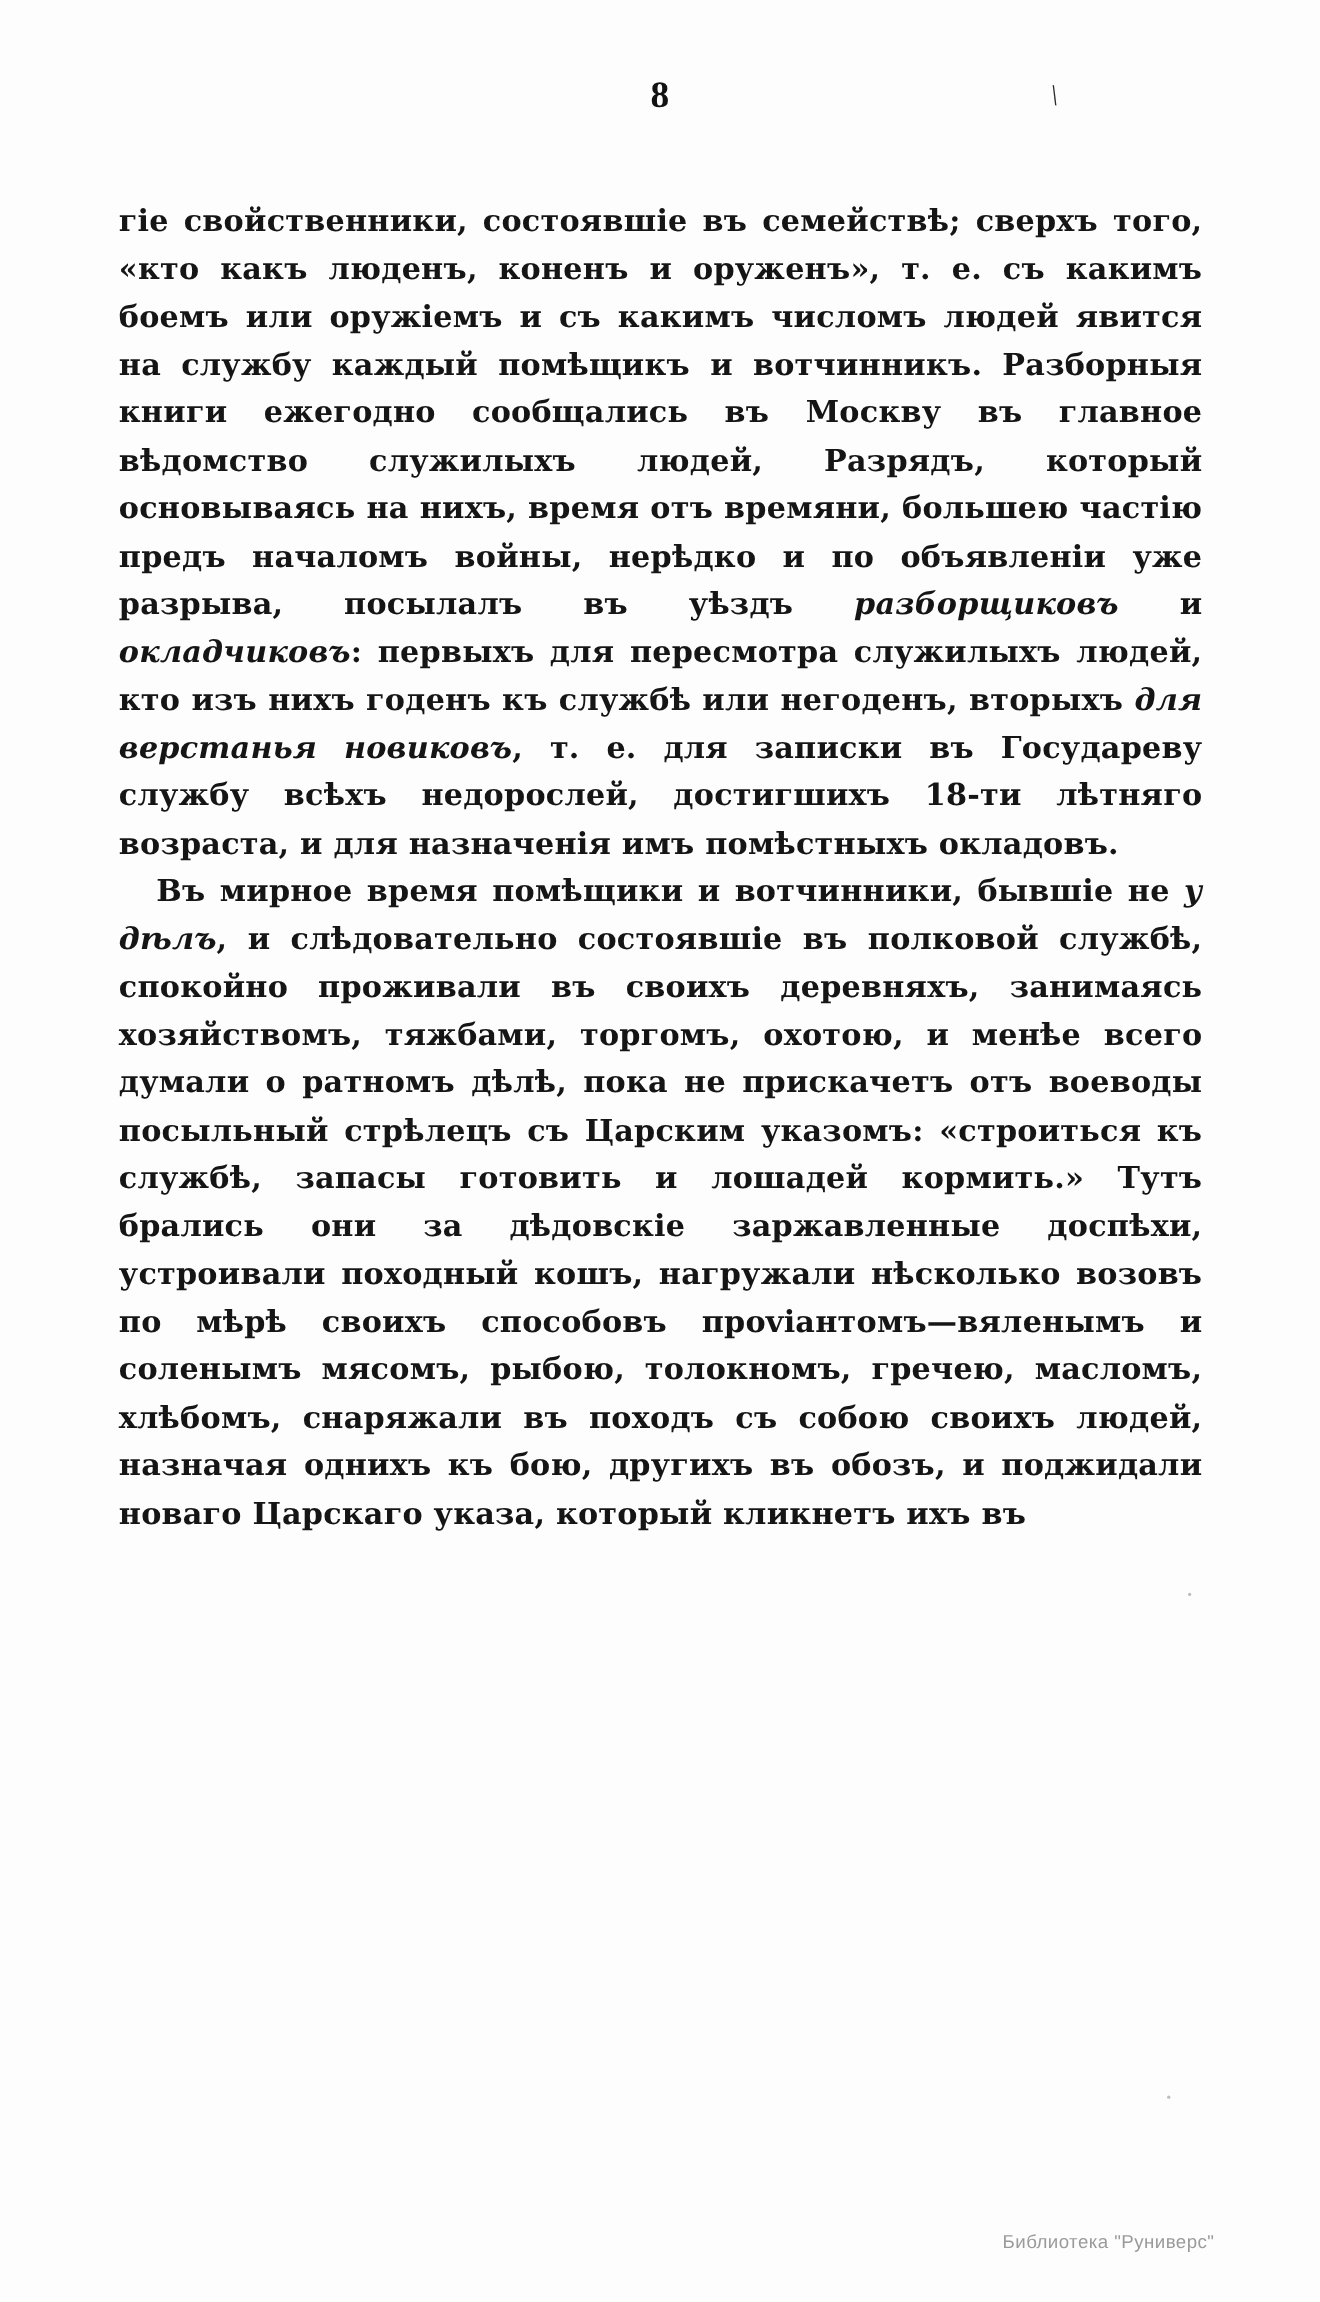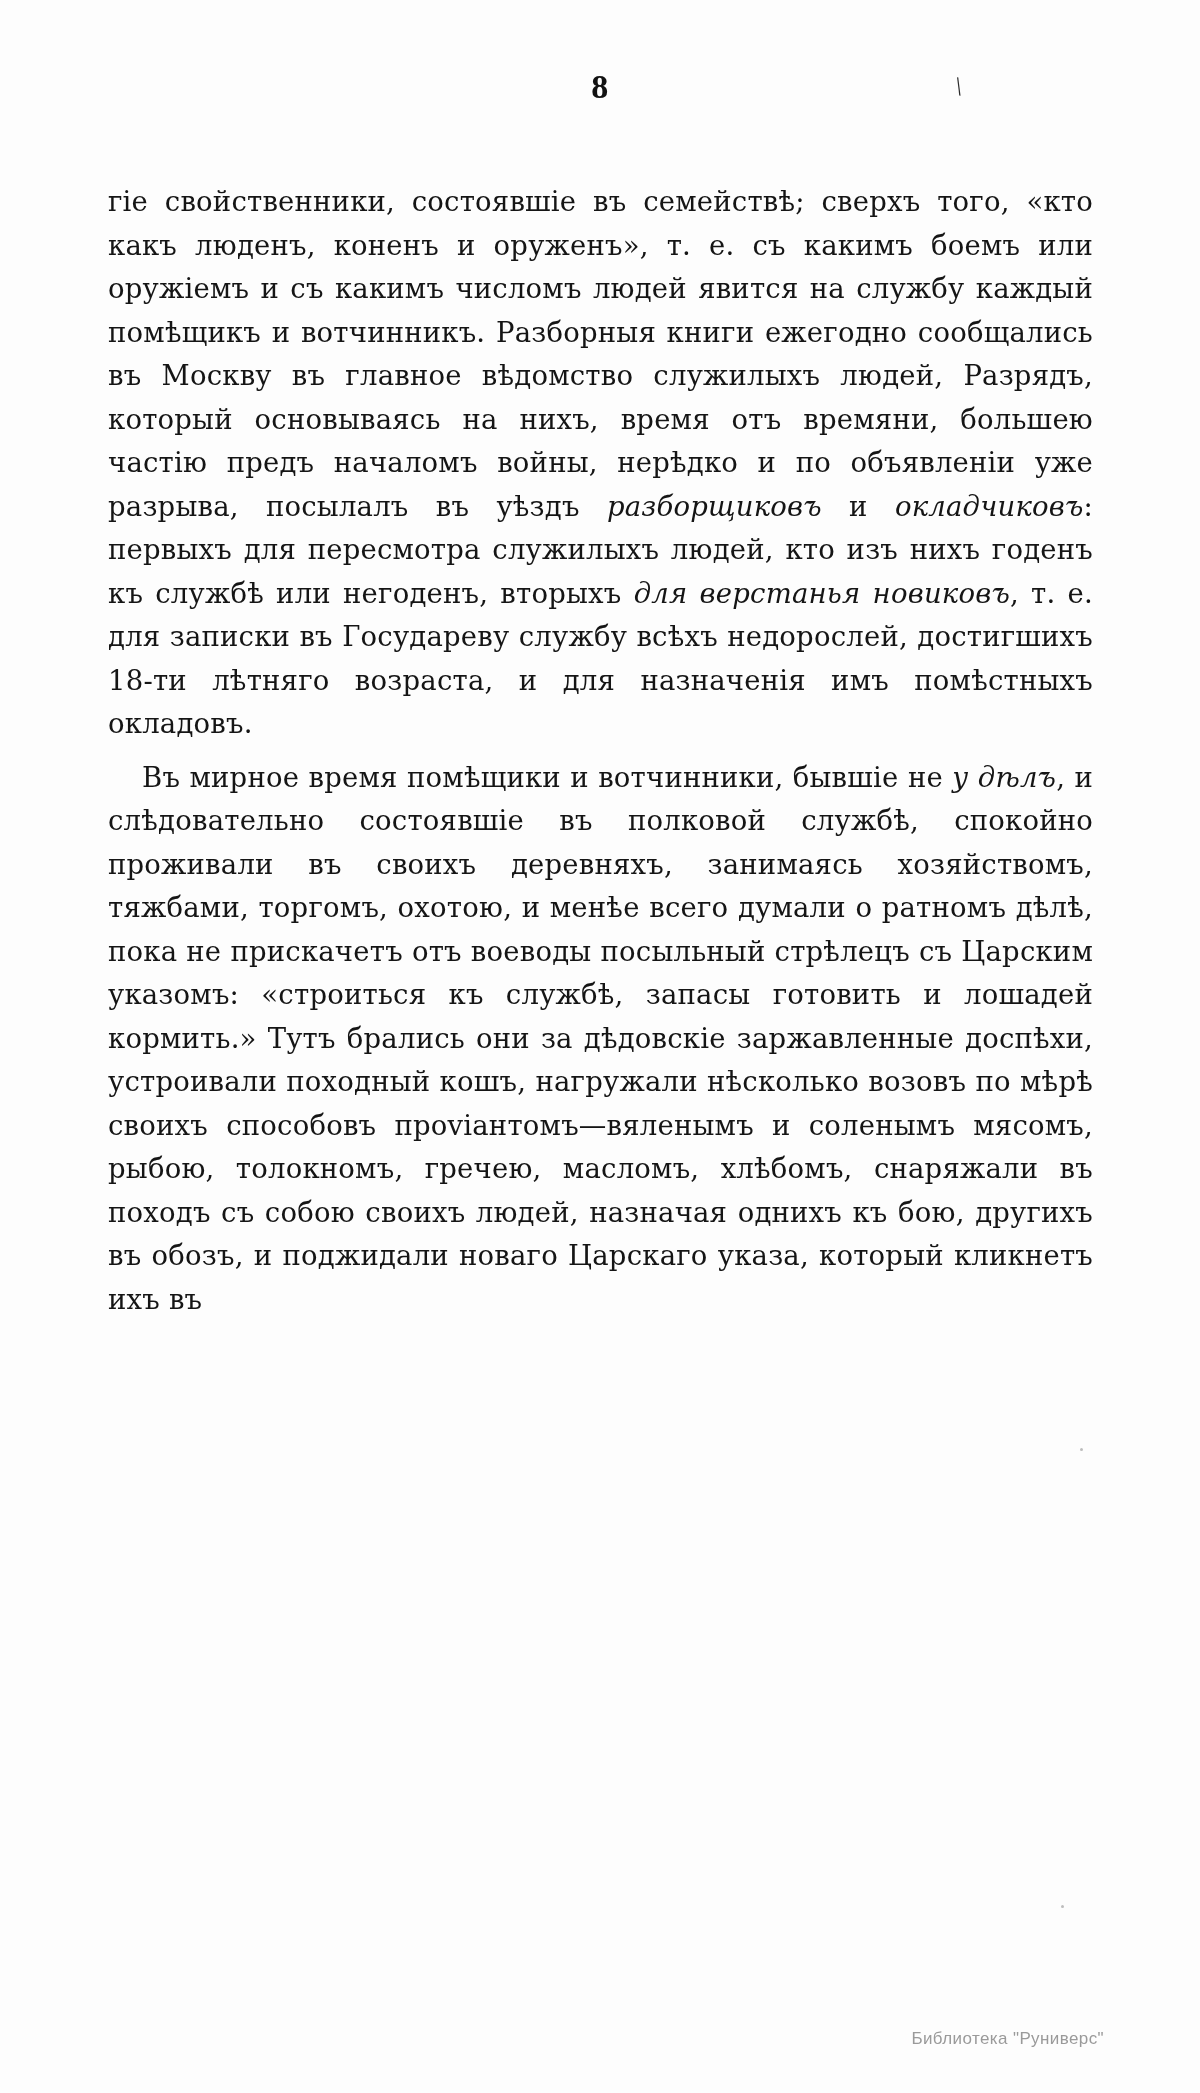--- a/index.html
+++ b/index.html
@@ -41,29 +41,29 @@
   }
   .body-text {
     position: absolute;
     top: 180px;
     left: 108px;
     width: 985px;
     font-size: 27.5px;
     line-height: 43.5px;
     text-align: justify;
     font-family: "DejaVu Serif", "Liberation Serif", serif;
-    font-weight: 400;
+    font-weight: 700;
     letter-spacing: 0.2px;
     color: #151515;
   }
   .para {
     margin: 0 0 0 0;
   }
   .para + .para {
-    margin-top: 10px;
+    margin-top: 0;
   }
   .indent {
     text-indent: 34px;
   }
   .it {
     font-style: italic;
   }
   .footer-note {
     position: absolute;
     bottom: 44px;

